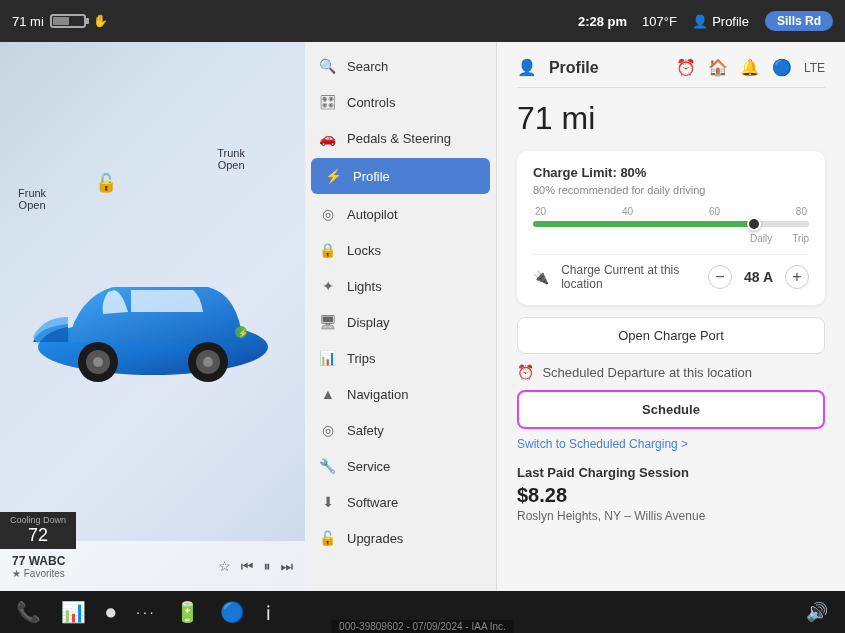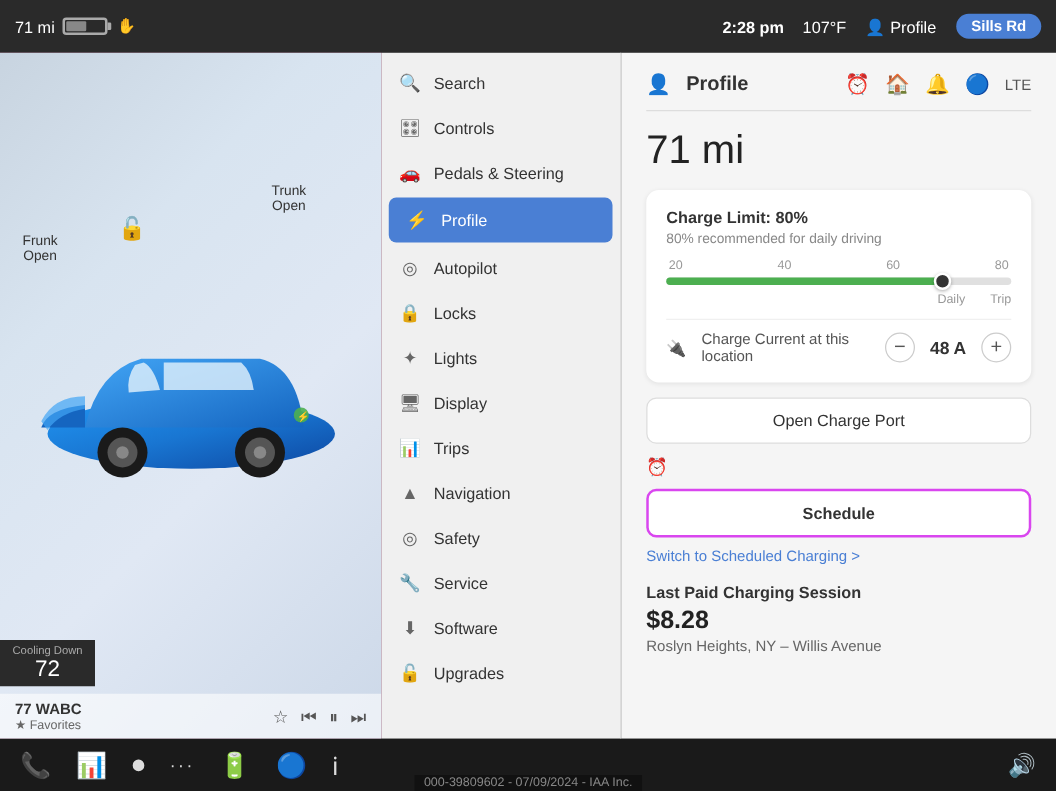--- a/index.html
+++ b/index.html
@@ -102,21 +102,21 @@
       top: 42px;
       left: 0;
       right: 0;
       bottom: 42px;
       display: flex;
     }
 
     
     .car-panel {
       width: 305px;
-      background: #f9a8d4;
+      background: #fdba74;
       position: relative;
       display: flex;
       flex-direction: column;
       overflow: hidden;
     }
     .car-bg {
       position: absolute;
       top: 0;
       left: 0;
       right: 0;
@@ -157,21 +157,21 @@
       bottom: 60px;
       display: flex;
       align-items: center;
       justify-content: center;
     }
     .car-bottom-info {
       position: absolute;
       bottom: 0;
       left: 0;
       right: 0;
-      height: 36px;
+      height: 50px;
       background: rgba(255,255,255,0.6);
       display: flex;
       align-items: center;
       padding: 0 12px;
       gap: 8px;
     }
     .radio-station {
       font-size: 12px;
       color: #333;
       font-weight: 600;
@@ -691,20 +691,21 @@
         </div>
       </div>
     </div>
 
     
     <button class="action-btn">Open Charge Port</button>
 
     
     <div class="schedule-row">
       <span class="schedule-icon">⏰</span>
+      <span>Scheduled Departure at this location</span>
     </div>
 
     <button class="schedule-btn">Schedule</button>
 
     <span class="switch-charging-link">Switch to Scheduled Charging &gt;</span>
 
     
     <div class="last-session-title">Last Paid Charging Session</div>
     <div class="last-session-amount">$8.28</div>
     <div class="last-session-location">Roslyn Heights, NY – Willis Avenue</div>

